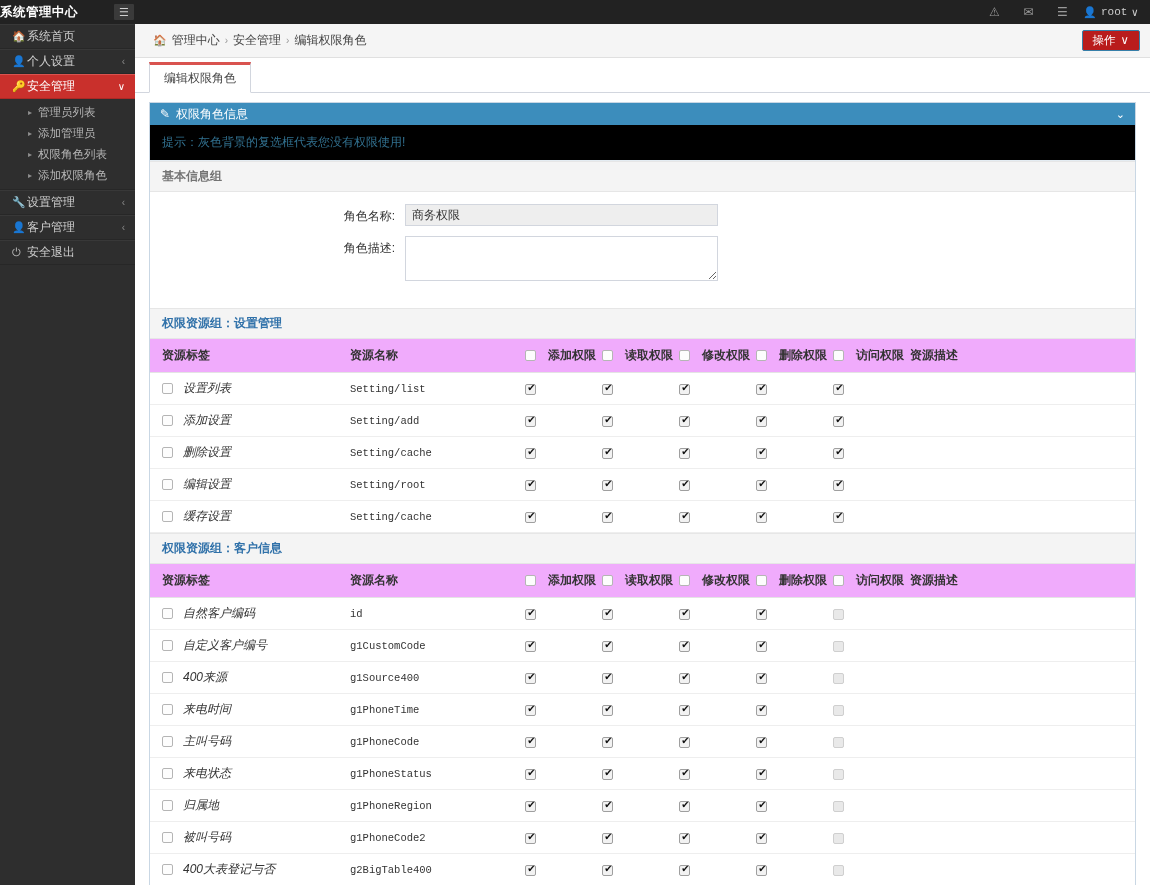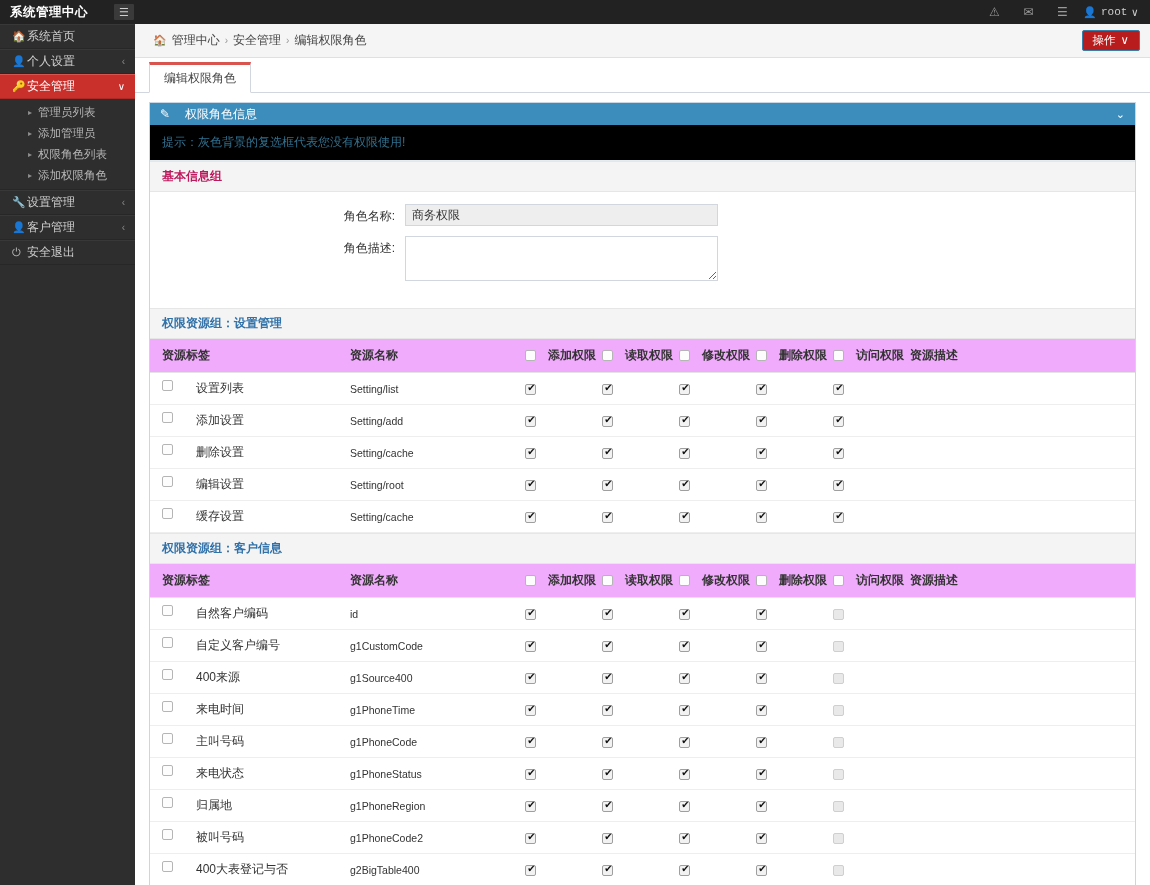--- a/index.html
+++ b/index.html
@@ -12,21 +12,21 @@
     color:#333;
     overflow:hidden;
   }
   
   #topbar{
     position:absolute; top:0; left:0; width:1150px; height:24px;
     background:#222222; display:flex; align-items:center;
   }
   #brand{
     width:110px; height:24px; display:flex; align-items:center;
-    padding-left:10px; color:#ffffff; font-size:12.5px; font-weight:bold;
+    color:#ffffff; font-size:12.5px; font-weight:bold;
     letter-spacing:.5px;
   }
   #hamburger{
     width:20px; height:16px; margin-left:4px;
     background:#3a3a3a; color:#cfcfcf; font-size:11px;
     display:flex; align-items:center; justify-content:center; cursor:pointer;
     border-radius:1px;
   }
   #topbar-spacer{ flex:1; }
   .top-icon{
@@ -92,29 +92,29 @@
     border-top:3px solid #d9534f;
     background:#ffffff; padding:5px 14px 5px 14px; font-size:12px; color:#444;
     position:relative; top:1px; cursor:pointer;
   }
   
   #panel{ margin:9px 14px 0 14px; border:1px solid #c9d7e4; background:#fff;}
   #panel-head{
     height:22px; background:#3c8dbc; color:#fff; display:flex; align-items:center;
     padding:0 10px; font-size:12px; gap:6px;
   }
-  #panel-head .ph-title{ flex:1;margin-left:9px; }
+  #panel-head .ph-title{ flex:1; }
   #panel-head .ph-collapse{ cursor:pointer; font-size:11px; }
   #tipbar{
     background:#000000; border-bottom:1px solid #e4ecf2;
     padding:9px 12px; font-size:12px; color:#31708f;
   }
   .group-title{
     background:#f4f4f4; border-bottom:1px solid #e6e6e6; border-top:1px solid #e6e6e6;
-    padding:6px 12px; font-size:12px; color:#be185d; font-weight:bold;
+    padding:6px 12px; font-size:12px; color:#737373; font-weight:bold;
   }
   .group-title.link{ color:#3071a9; }
   
   #formarea{ padding:12px 0 14px 0; }
   .form-row{ display:flex; align-items:flex-start; margin-bottom:10px; }
   .form-label{
     width:255px; text-align:right; padding-right:10px; padding-top:4px;
     font-size:12px; color:#333;
   }
   .form-ctrl input[type=text]{
@@ -132,24 +132,24 @@
     text-align:left; font-weight:bold; color:#333; font-size:12px;
     padding:8px 0 8px 0; border-bottom:1px solid #e4e4e4; background:#f0abfc;
     white-space:nowrap;
   }
   table.perm td{
     padding:7px 0 7px 0; border-bottom:1px solid #eeeeee; color:#333;
     vertical-align:middle;
   }
   table.perm tr:last-child td{ border-bottom:1px solid #eeeeee; }
   .c-label{ width:200px; padding-left:12px !important; }
-  .c-name{ width:175px; font-family:Liberation Sans, sans-serif; font-size:10.5px;}
+  .c-name{ width:175px; font-family:Liberation Mono, monospace; font-size:10.5px;}
   .c-perm{ width:77px; }
   .c-desc{ }
-  .lbl-wrap{ display:flex; gap:23px; }
+  .lbl-wrap{ display:flex; align-items:center; gap:10px;font-style:italic; }
   .hdr-wrap{ display:flex; align-items:center; gap:12px; }
   
   .cb{
     display:inline-block; width:11px; height:11px; border:1px solid #b5b5b5;
     background:#fdfdfd; border-radius:2px; position:relative; cursor:pointer;
     vertical-align:middle; flex:0 0 auto;
   }
   .cb.disabled{ background:#e9e9e9; border-color:#cfcfcf; cursor:default; }
   .cb.checked{ background:#f2f2f2; border-color:#9f9f9f; }
   .cb.checked:after{

